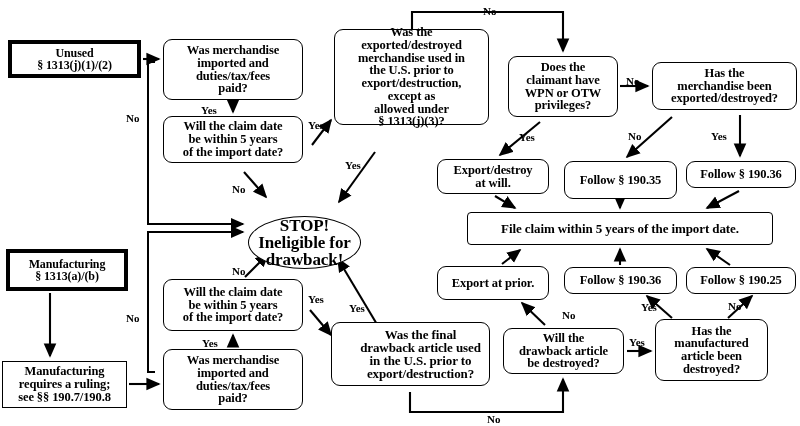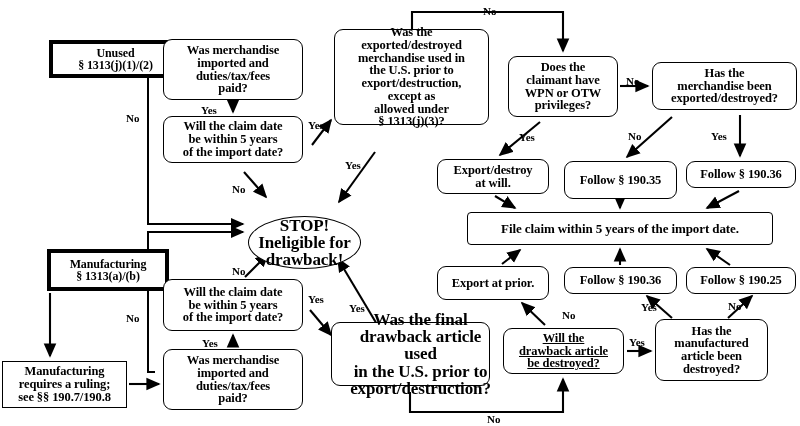--- a/index.html
+++ b/index.html
@@ -37,21 +37,20 @@
     white-space: pre-line;
     letter-spacing: -0.1px;
   }
   .rounded {
     border: 1.6px solid #000000;
     border-radius: 9px;
   }
   .rect-bold {
     border: 4px solid #000000;
     border-radius: 0;
-    margin-left: 41px;
   }
   .rect-thin {
     border: 1.6px solid #000000;
     border-radius: 0;
   }
   .pill {
     border: 1.6px solid #000000;
     border-radius: 4px;
   }
   .ellipse {
@@ -185,25 +184,25 @@
   <div class="node rect-thin" style="left: 2px; top: 361px; width: 125px; height: 47px; font-size: 12.5px;">Manufacturing
 requires a ruling;
 see §§ 190.7/190.8</div>
   <div class="node rounded" style="left: 163px; top: 279px; width: 140px; height: 52px; font-size: 12.5px;">Will the claim date
 be within 5 years
 of the import date?</div>
   <div class="node rounded" style="left: 163px; top: 349px; width: 140px; height: 61px; font-size: 12.5px;">Was merchandise
 imported and
 duties/tax/fees
 paid?</div>
-  <div class="node rounded" style="left: 331px; top: 322px; width: 159px; height: 64px; font-size: 17px; padding-left: 20px;">Was the final
+  <div class="node rounded" style="left: 331px; top: 322px; width: 159px; height: 64px; font-size: 13px; padding-left: 20px;">Was the final
 drawback article used
 in the U.S. prior to
 export/destruction?</div>
-  <div class="node rounded" style="left: 503px; top: 328px; width: 121px; height: 46px; font-size: 12.5px; text-decoration: underline;">Will the
+  <div class="node rounded" style="left: 503px; top: 328px; width: 121px; height: 46px; font-size: 12.5px;">Will the
 drawback article
 be destroyed?</div>
   <div class="node rounded" style="left: 655px; top: 319px; width: 113px; height: 62px; font-size: 12.5px;">Has the
 manufactured
 article been
 destroyed?</div>
 
   <div class="elabel" style="left: 126px; top: 113px;">No</div>
   <div class="elabel" style="left: 201px; top: 105px;">Yes</div>
   <div class="elabel" style="left: 308px; top: 120px;">Yes</div>

